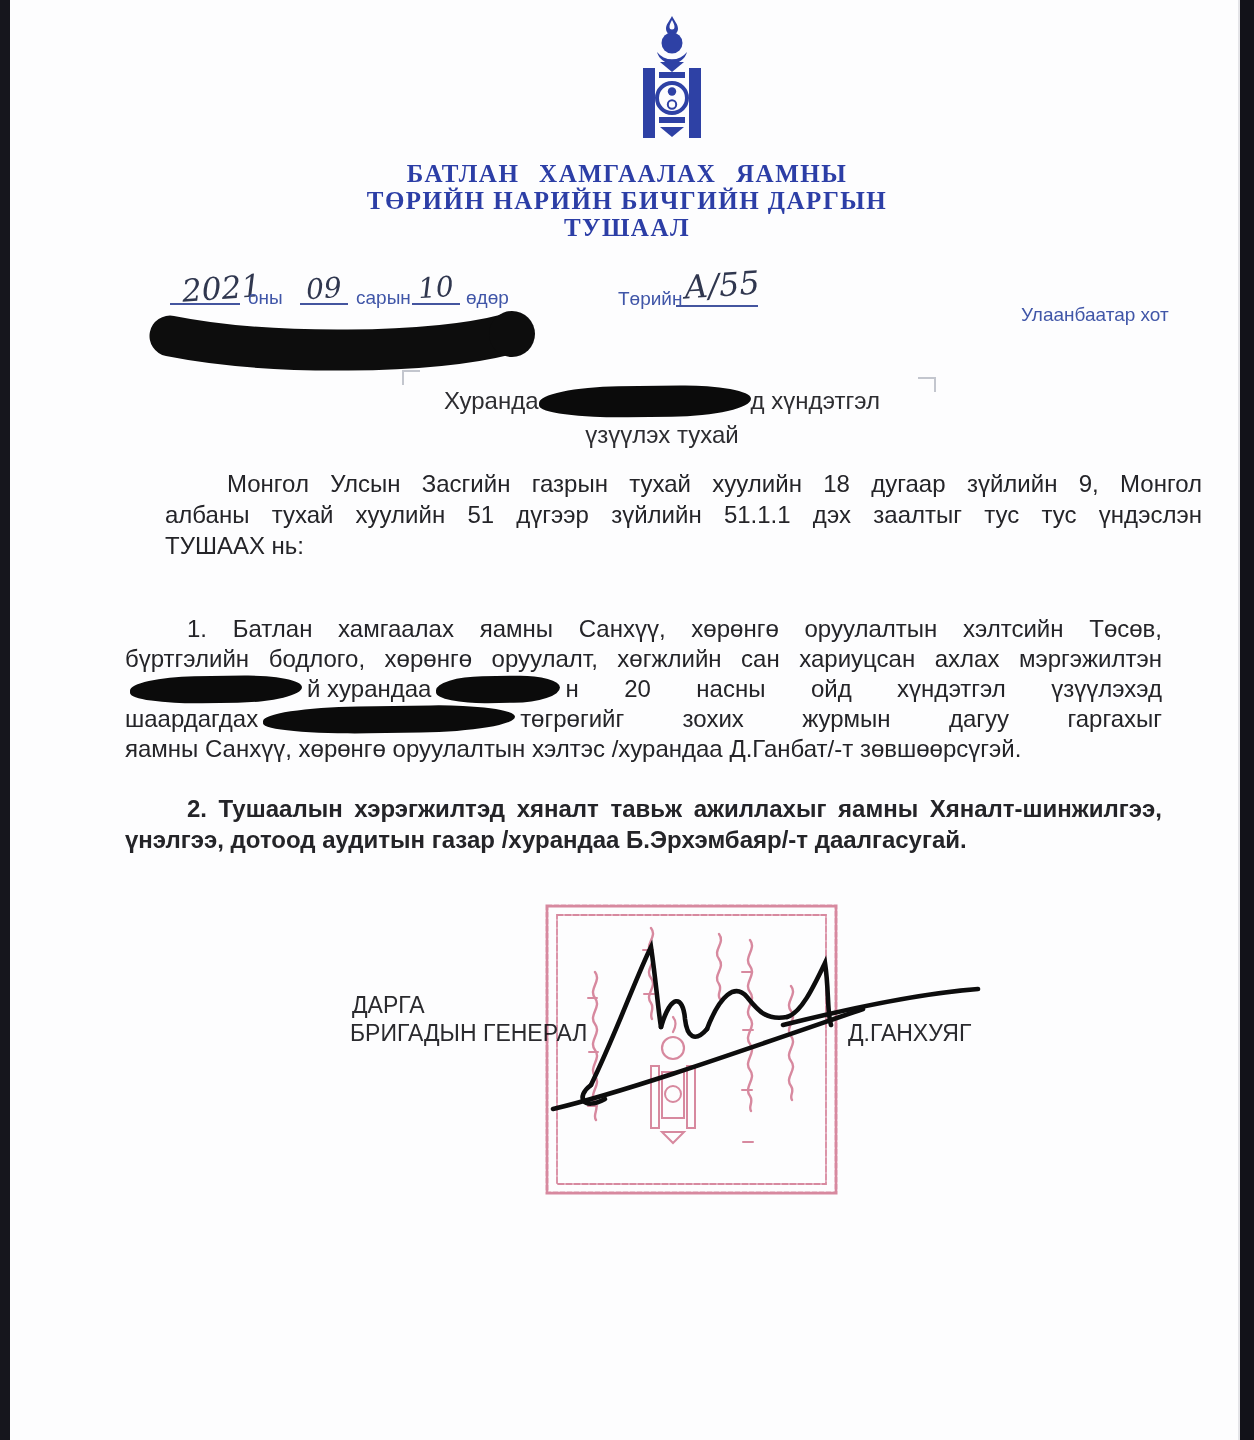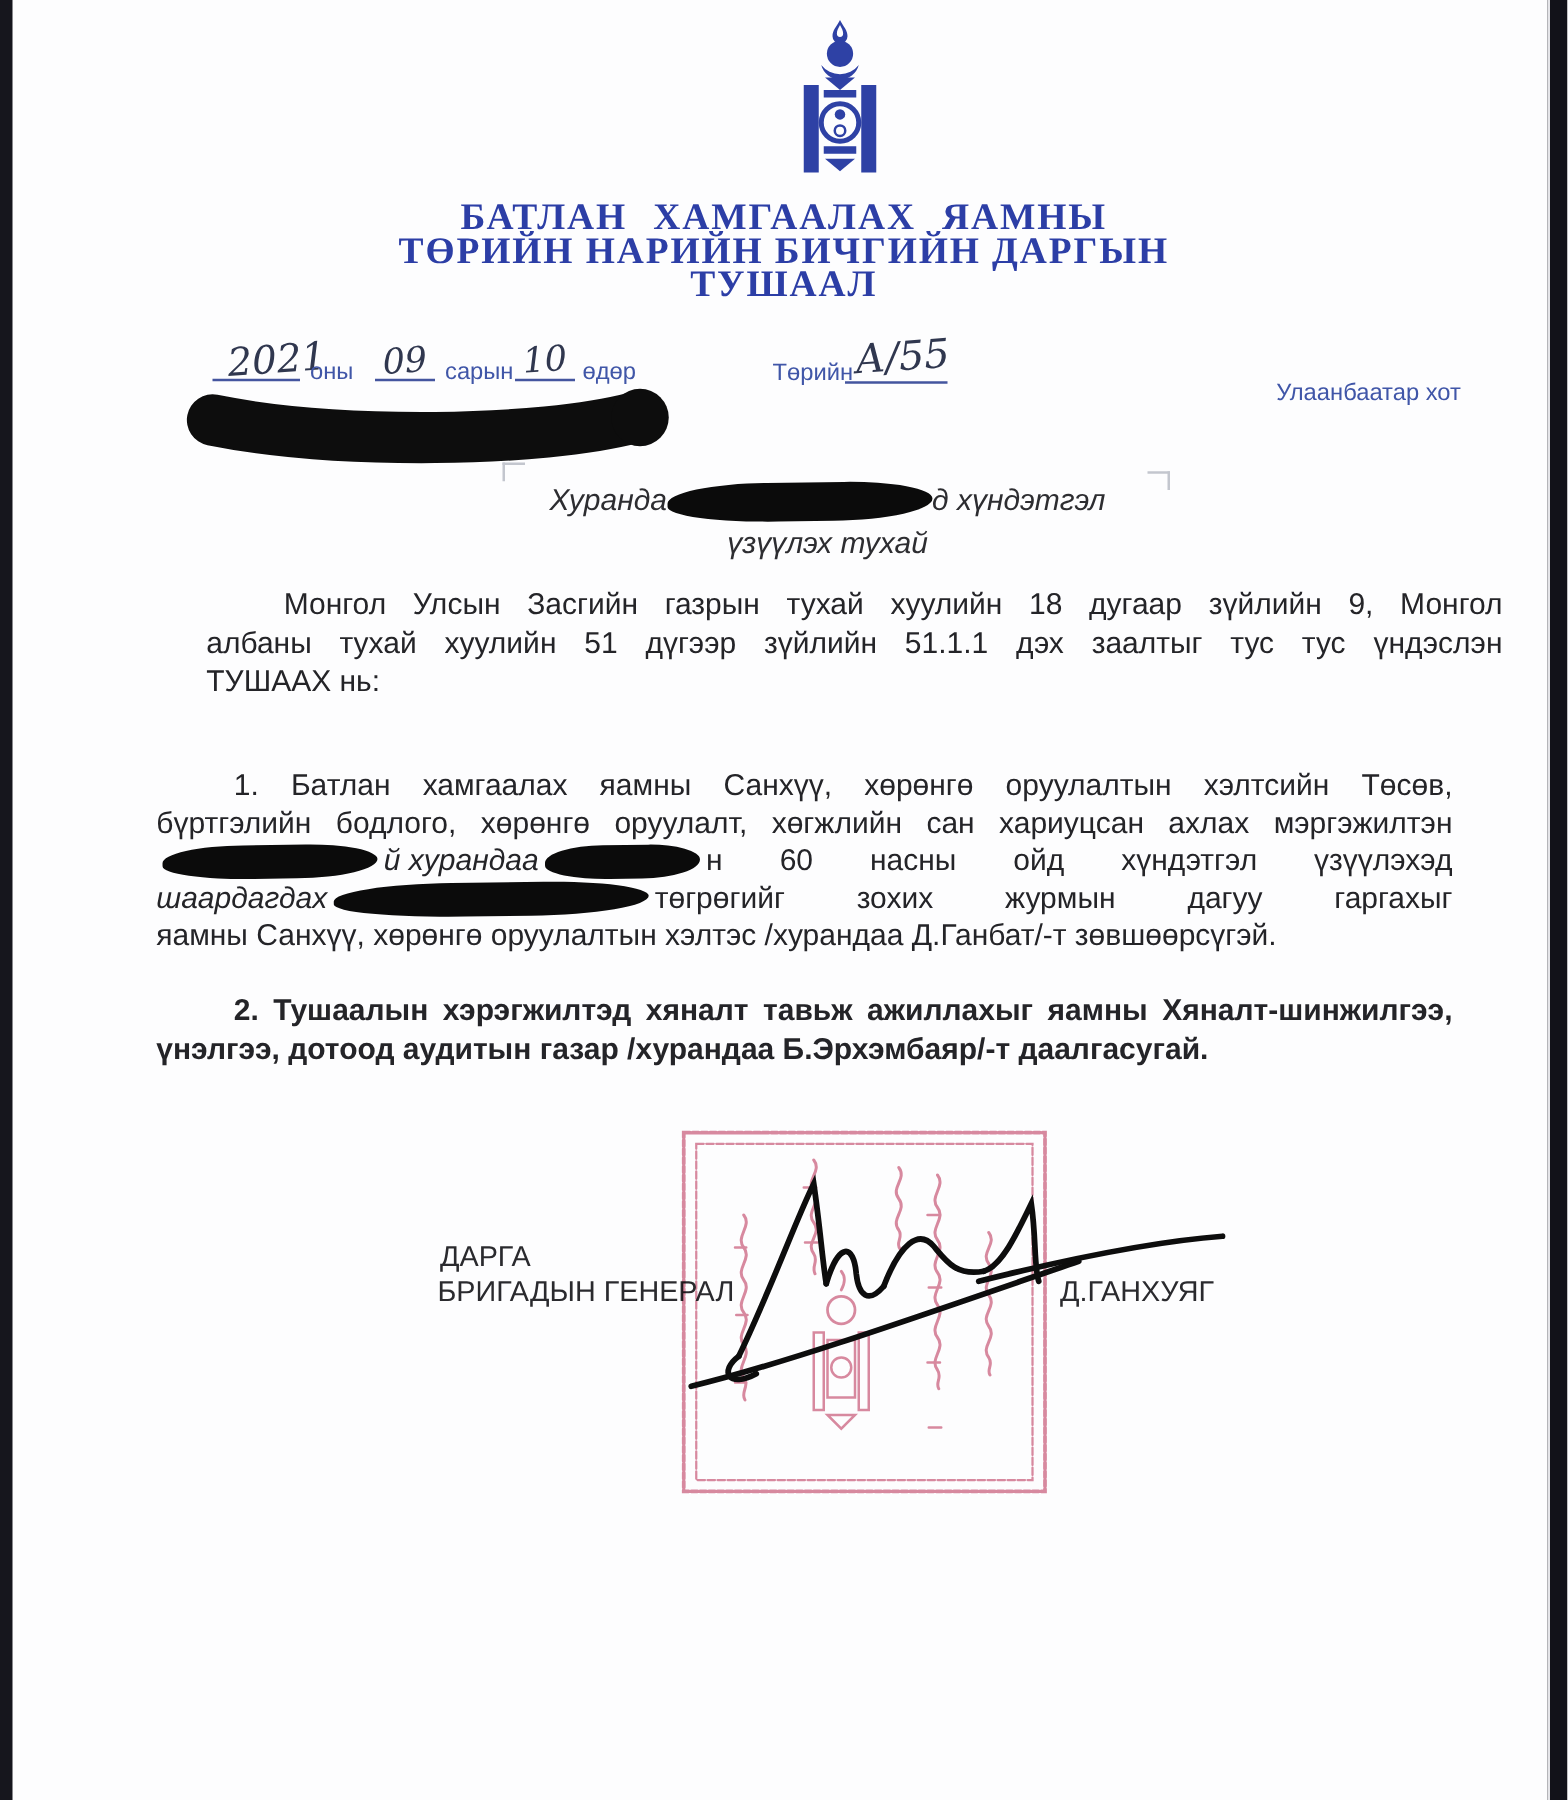--- a/index.html
+++ b/index.html
@@ -10,21 +10,21 @@
     color:#26262a;
   }
   .edge{position:absolute;top:0;height:1440px;}
   .edge.left{left:0;width:10px;background:#16161d;}
   .edge.right{right:0;width:14px;background:#121219;border-left:2px solid #e4e4e8;}
 
   
   .emblem{position:absolute;left:633px;top:16px;width:78px;height:134px;}
   .org{position:absolute;left:0;top:160px;width:1254px;text-align:center;
        font-family:"Liberation Serif", serif;font-weight:bold;
-       color:#2c3ea6;font-size:30px;line-height:27px;letter-spacing:1.5px;}
+       color:#2c3ea6;font-size:25px;line-height:27px;letter-spacing:1.5px;}
   .org .l1{word-spacing:12px;}
 
   
   .blue-label{position:absolute;color:#4056a8;font-size:19px;white-space:nowrap;}
   .hand{position:absolute;font-family:"DejaVu Serif", serif;font-style:italic;
         color:#30374f;white-space:nowrap;transform:rotate(-4deg);}
   .uline{position:absolute;height:0;border-bottom:2px solid #44559f;}
 
   
   .rd{background:#0b0b0b;height:27px;align-self:center;
@@ -39,21 +39,21 @@
 
   
   .title{position:absolute;left:377px;top:384px;width:570px;font-size:24px;color:#2d2d31;}
 
   
   .para{position:absolute;left:125px;width:1037px;font-size:24px;color:#242428;}
   .tline{display:flex;align-items:center;}
   .tline.center{justify-content:center;}
   .tline.indent{padding-left:62px;}
   .seg{display:block;flex:1 1 auto;text-align:justify;text-align-last:justify;}
-  .seg.fixed{flex:0 0 auto;text-align:left;text-align-last:left;font-style:italic;}
+  .seg.fixed{flex:0 0 auto;text-align:left;text-align-last:left;}
   .tline.center .seg{flex:0 0 auto;text-align:center;text-align-last:center;}
   .tline.lastline .seg{text-align-last:left;}
   .para .tline{height:31px;line-height:31px;}
   .para.item1 .tline{height:30px;line-height:30px;}
   .title .tline{height:34px;line-height:34px;}
   .title .rd{height:31px;}
   .para .rd{margin:0 5px;}
 
   
   .sig-label{position:absolute;font-size:23px;color:#2a2a2e;white-space:nowrap;}
@@ -144,21 +144,21 @@
     <div class="tline indent">
       <span class="seg">1. Батлан хамгаалах яамны Санхүү, хөрөнгө оруулалтын хэлтсийн Төсөв,</span>
     </div>
     <div class="tline">
       <span class="seg">бүртгэлийн бодлого, хөрөнгө оруулалт, хөгжлийн сан хариуцсан ахлах мэргэжилтэн</span>
     </div>
     <div class="tline">
       <span class="rd" style="flex: 0 0 172px;"></span>
       <span class="seg fixed">й хурандаа</span>
       <span class="rd" style="flex: 0 0 124px;"></span>
-      <span class="seg">н 60 насны ойд хүндэтгэл үзүүлэхэд</span>
+      <span class="seg">н 20 насны ойд хүндэтгэл үзүүлэхэд</span>
     </div>
     <div class="tline">
       <span class="seg fixed">шаардагдах</span>
       <span class="rd" style="flex: 0 0 252px;"></span>
       <span class="seg">төгрөгийг зохих журмын дагуу гаргахыг</span>
     </div>
     <div class="tline lastline">
       <span class="seg">яамны Санхүү, хөрөнгө оруулалтын хэлтэс /хурандаа Д.Ганбат/-т зөвшөөрсүгэй.</span>
     </div>
   </div>

